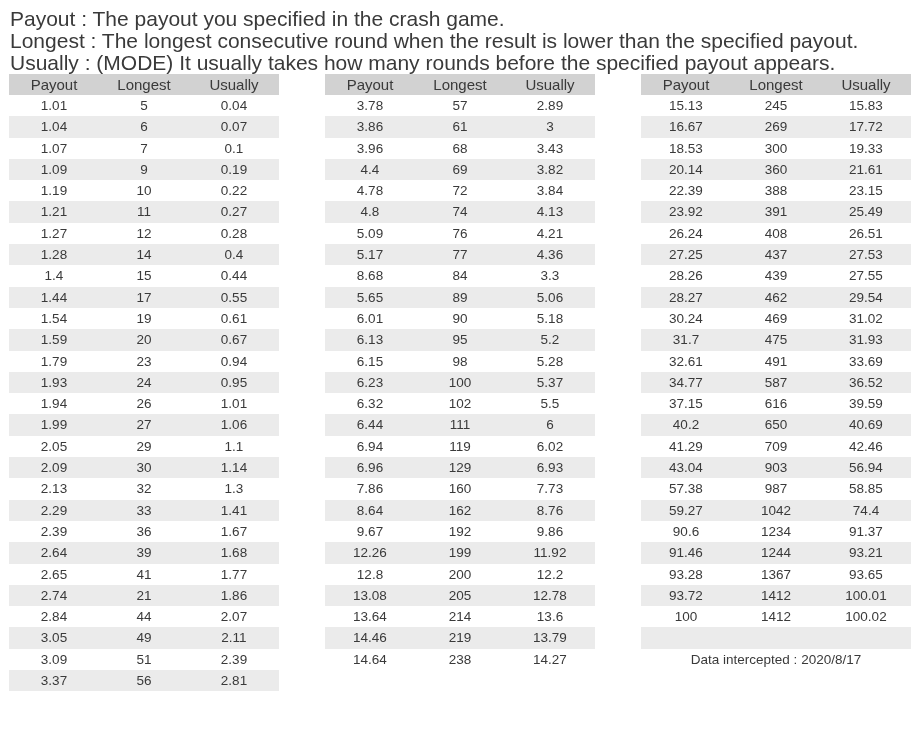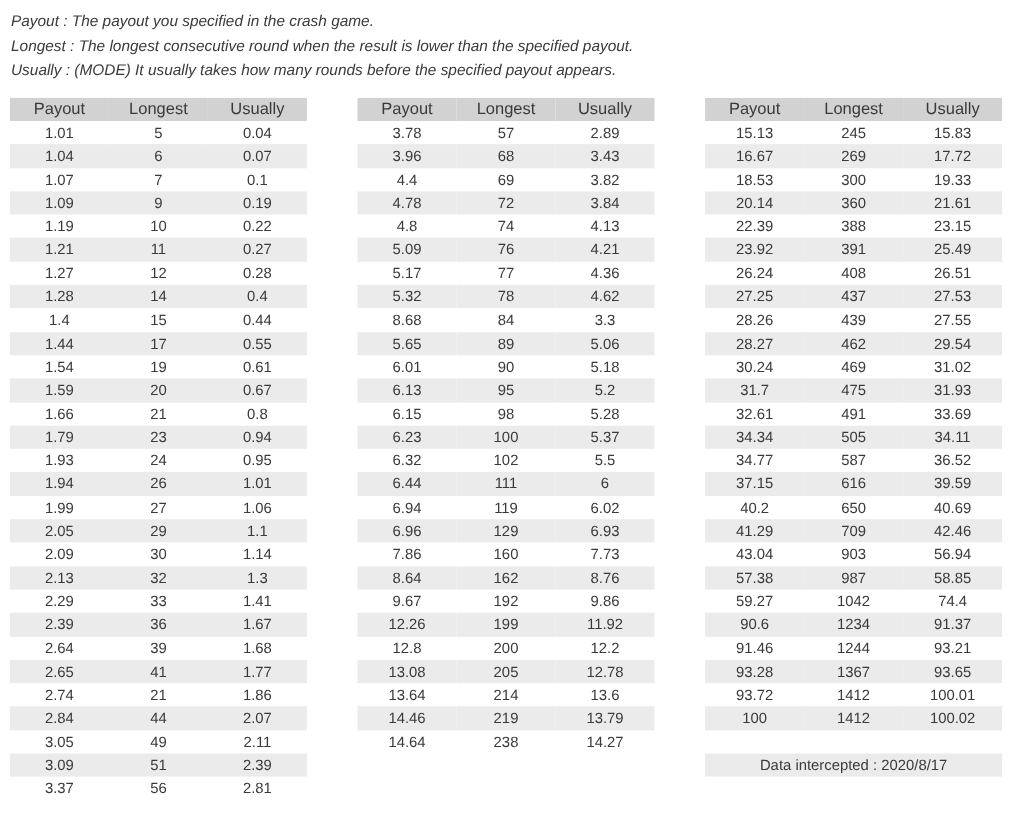--- a/index.html
+++ b/index.html
@@ -9,27 +9,25 @@
   }
   body {
     width: 920px;
     height: 750px;
     font-family: "Liberation Sans", sans-serif;
     color: #3a3a3a;
     overflow: hidden;
   }
   .description {
     padding: 8px 0 0 10px;
-    font-size: 14px;
+    font-size: 21px;
     line-height: 22px;
-    font-style: italic;
   }
   .tables {
     display: flex;
-    margin-top: 15px;
     padding-left: 9px;
   }
   table.stats-table {
     border-collapse: collapse;
     width: 270px;
     table-layout: fixed;
     height: 1px;
   }
   table.stats-table + table.stats-table {
     margin-left: 46px;
@@ -130,25 +128,20 @@
             <td>1.54</td>
             <td>19</td>
             <td>0.61</td>
           </tr>
           <tr>
             <td>1.59</td>
             <td>20</td>
             <td>0.67</td>
           </tr>
           <tr>
-            <td>1.66</td>
-            <td>21</td>
-            <td>0.8</td>
-          </tr>
-          <tr>
             <td>1.79</td>
             <td>23</td>
             <td>0.94</td>
           </tr>
           <tr>
             <td>1.93</td>
             <td>24</td>
             <td>0.95</td>
           </tr>
           <tr>
@@ -231,20 +224,25 @@
             <th>Usually</th>
           </tr>
         </thead>
         <tbody>
           <tr>
             <td>3.78</td>
             <td>57</td>
             <td>2.89</td>
           </tr>
           <tr>
+            <td>3.86</td>
+            <td>61</td>
+            <td>3</td>
+          </tr>
+          <tr>
             <td>3.96</td>
             <td>68</td>
             <td>3.43</td>
           </tr>
           <tr>
             <td>4.4</td>
             <td>69</td>
             <td>3.82</td>
           </tr>
           <tr>
@@ -259,25 +257,20 @@
           </tr>
           <tr>
             <td>5.09</td>
             <td>76</td>
             <td>4.21</td>
           </tr>
           <tr>
             <td>5.17</td>
             <td>77</td>
             <td>4.36</td>
-          </tr>
-          <tr>
-            <td>5.32</td>
-            <td>78</td>
-            <td>4.62</td>
           </tr>
           <tr>
             <td>8.68</td>
             <td>84</td>
             <td>3.3</td>
           </tr>
           <tr>
             <td>5.65</td>
             <td>89</td>
             <td>5.06</td>
@@ -435,25 +428,20 @@
           </tr>
           <tr>
             <td>31.7</td>
             <td>475</td>
             <td>31.93</td>
           </tr>
           <tr>
             <td>32.61</td>
             <td>491</td>
             <td>33.69</td>
-          </tr>
-          <tr>
-            <td>34.34</td>
-            <td>505</td>
-            <td>34.11</td>
           </tr>
           <tr>
             <td>34.77</td>
             <td>587</td>
             <td>36.52</td>
           </tr>
           <tr>
             <td>37.15</td>
             <td>616</td>
             <td>39.59</td>

